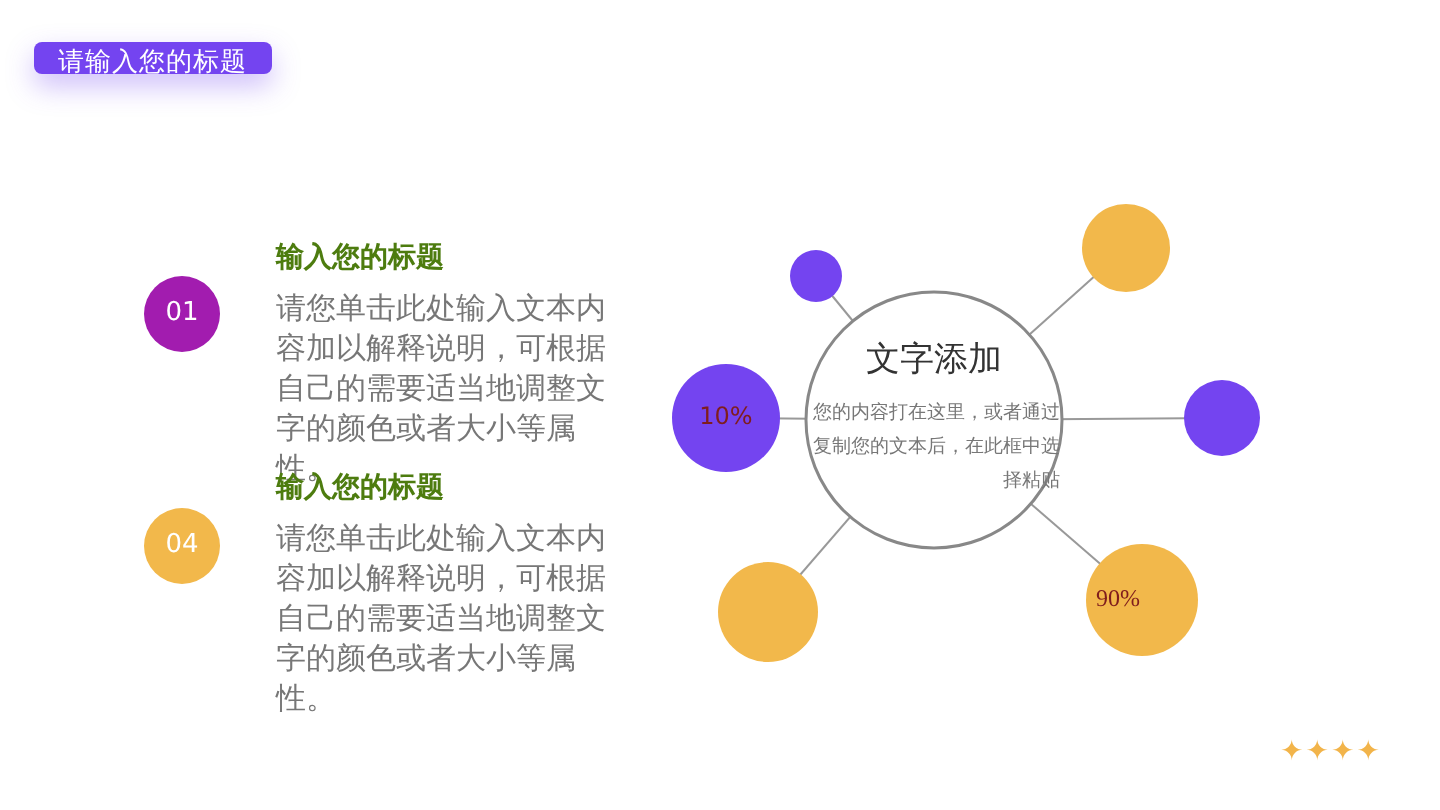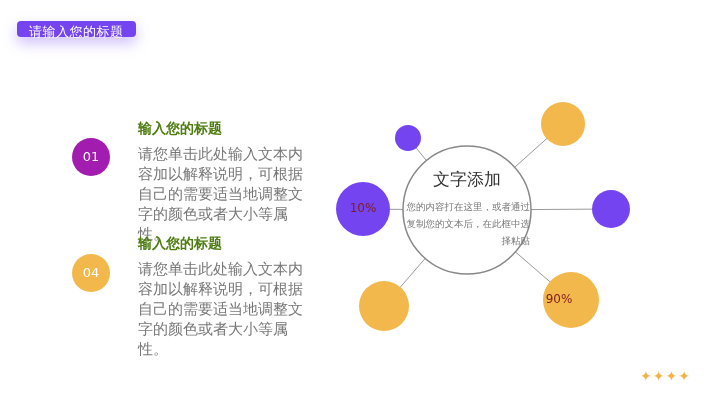--- a/index.html
+++ b/index.html
@@ -41,15 +41,15 @@
   <circle cx="563" cy="124" r="22" fill="#f2b84b"></circle>
   <circle cx="363" cy="209" r="27" fill="#7444f0"></circle>
   <circle cx="611" cy="209" r="19" fill="#7444f0"></circle>
   <circle cx="384" cy="306" r="25" fill="#f2b84b"></circle>
   <circle cx="571" cy="300" r="28" fill="#f2b84b"></circle>
 </svg>
 
 <div class="center-title">文字添加</div>
 <div class="center-desc">您的内容打在这里，或者通过复制您的文本后，在此框中选择粘贴</div>
 <div class="pct" style="left:336px;top:201px;width:54px;">10%</div>
-<div class="pct" style="left:543px;top:292px;width:32px;">90%</div>
+<div class="pct" style="left:543px;top:292px;width:32px;font-family:Liberation Serif, serif;">90%</div>
 
 <div class="stars">✦✦✦✦</div>
 
 </body></html>

